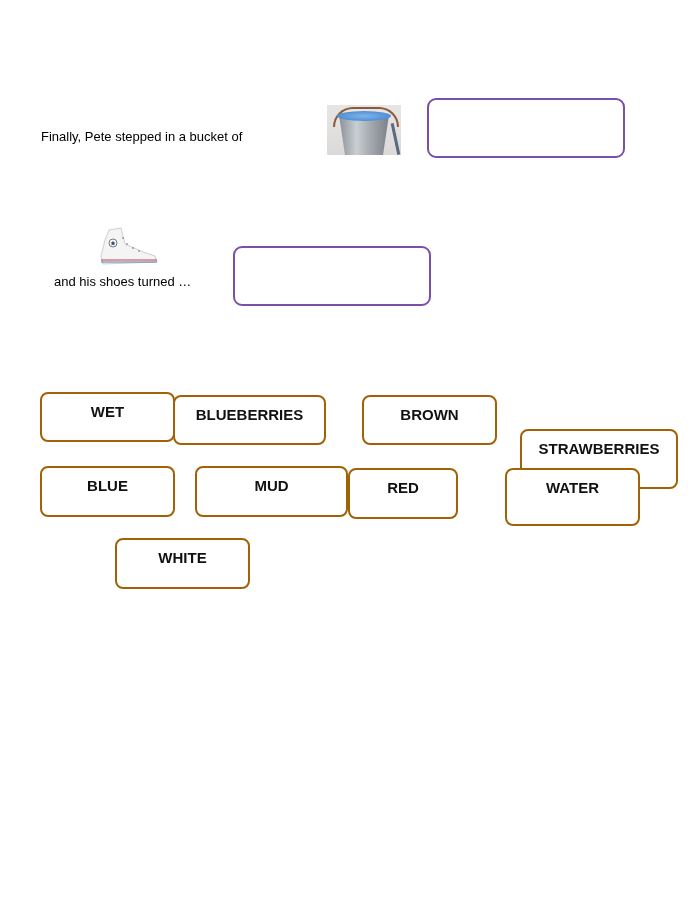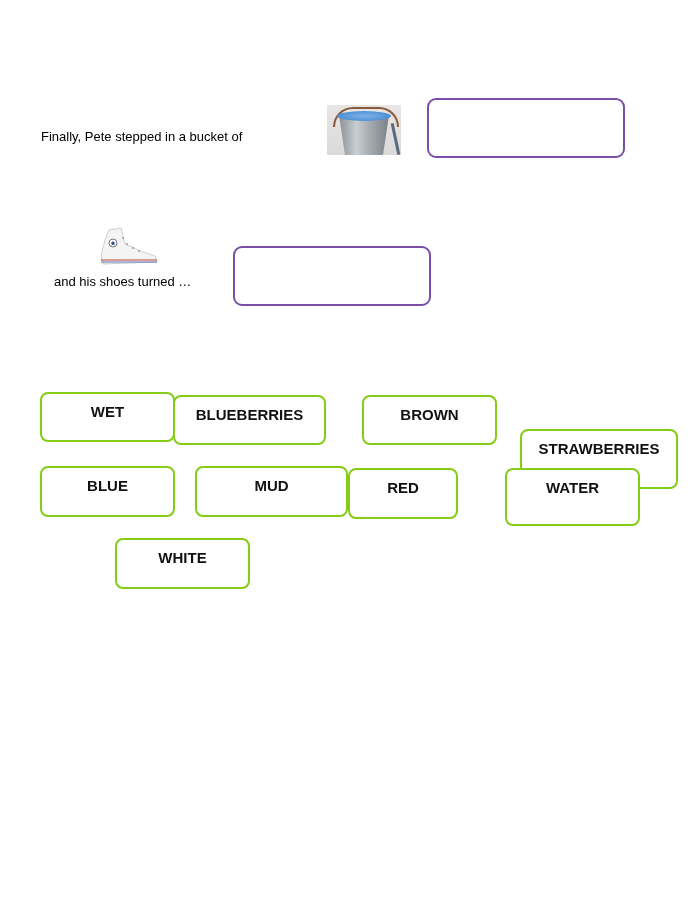--- a/index.html
+++ b/index.html
@@ -8,21 +8,21 @@
       position: relative; overflow: hidden;
       font-family: "Liberation Sans", sans-serif; color: #1a1a1a;
     }
     .abs { position: absolute; }
     .sentence { font-size: 13px; color: #000000; }
     .answer-box {
       border: 2.5px solid #7b4fa8; border-radius: 9px; background: #fff;
       box-sizing: border-box;
     }
     .word-tile {
-      border: 2px solid #84cc16; border-radius: 8px; background: #fff;
+      border: 2px solid #a16207; border-radius: 8px; background: #fff;
       box-sizing: border-box; display: flex; justify-content: center;
       font-weight: bold; font-size: 15px; color: #111; cursor: grab;
     }
     .word-tile span { margin-top: 9px; }
     
     .bucket {
       background: linear-gradient(180deg, #e8e6e4 0%, #dcdad8 100%);
       overflow: hidden;
     }
     .bucket .body {

